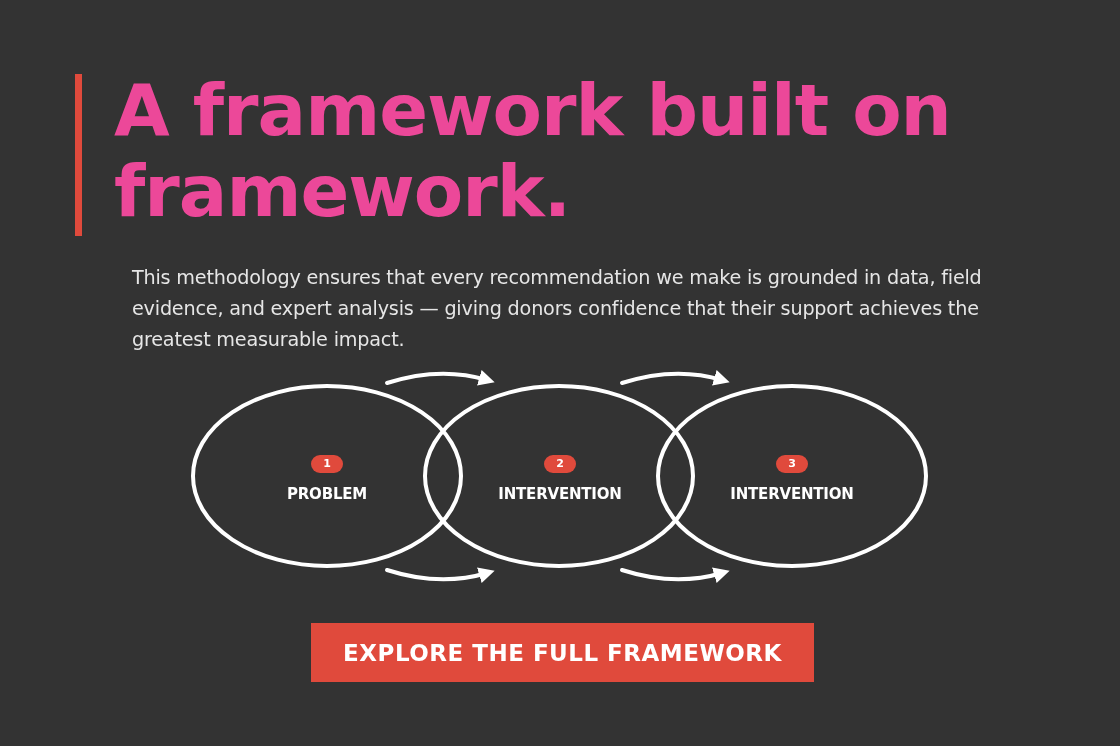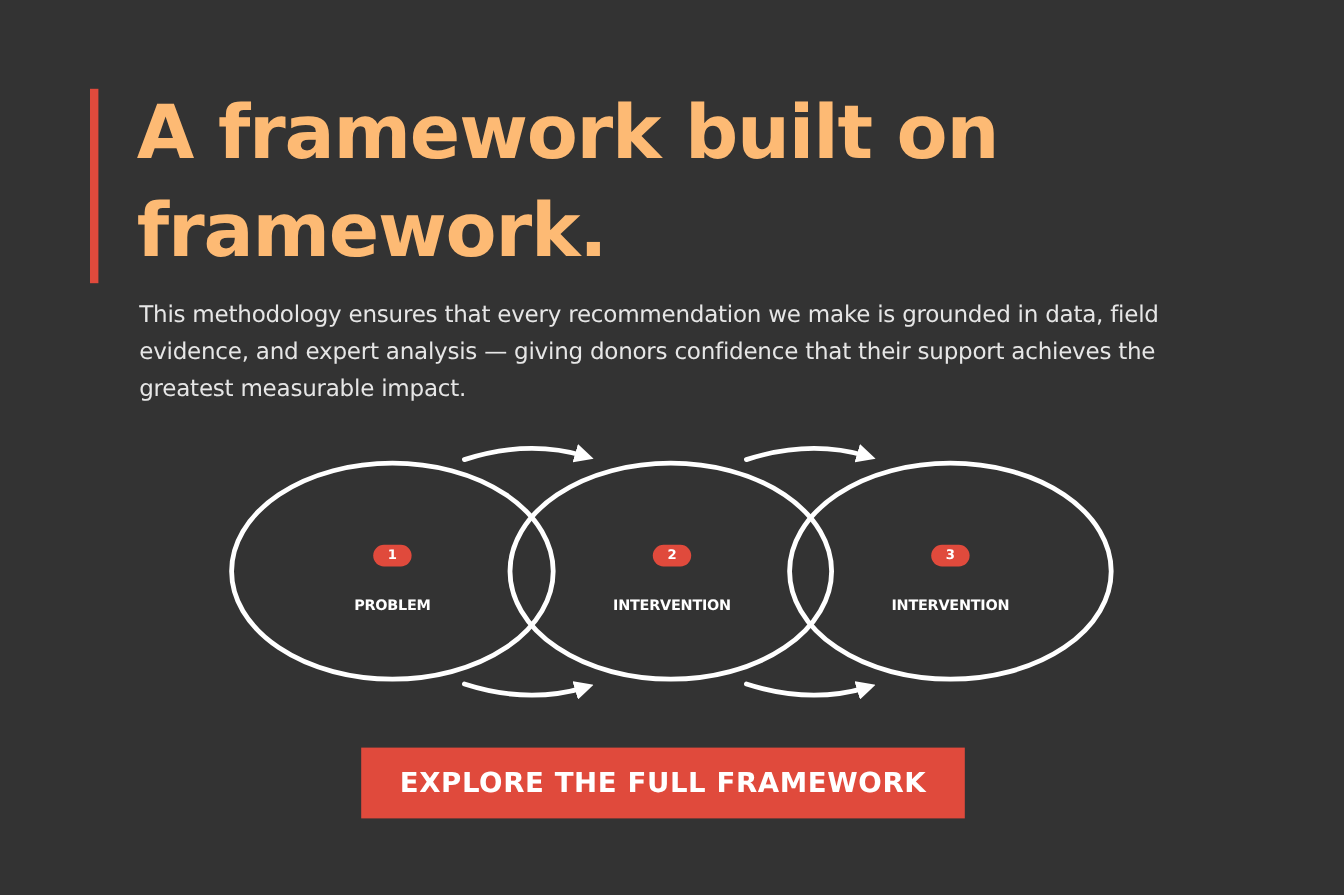--- a/index.html
+++ b/index.html
@@ -10,32 +10,32 @@
     font-family: "Liberation Sans", "DejaVu Sans", sans-serif;
   }
   .accent-bar {
     position: absolute; left: 75px; top: 74px;
     width: 7px; height: 162px;
     background: #e04a3c;
   }
   .title {
     position: absolute; left: 114px; top: 70px;
     margin: 0;
-    color: #fdba74;
+    color: #ec4899;
     font-family: "DejaVu Sans", sans-serif;
     font-weight: bold;
-    font-size: 62px;
+    font-size: 72px;
     line-height: 81px;
     letter-spacing: -1px;
     width: 900px;
   }
   .title span { display: block; white-space: nowrap; }
   .desc {
     position: absolute; left: 116px; top: 246px;
-    width: 900px; margin: 0;
+    width: 900px; margin: 16px;
     color: #e6e6e6;
     font-family: "DejaVu Sans", sans-serif;
     font-size: 19.2px;
     line-height: 31px;
     letter-spacing: -0.2px;
   }
   .diagram { position: absolute; left: 0; top: 0; width: 1120px; height: 746px; }
   .node {
     position: absolute;
     width: 160px; text-align: center;
@@ -44,28 +44,28 @@
     display: inline-block;
     width: 32px; height: 18px; line-height: 18px;
     border-radius: 9px;
     background: #e04a3c;
     color: #ffffff;
     font-family: "DejaVu Sans", sans-serif;
     font-weight: bold; font-size: 11px;
   }
   .node-label {
     display: block;
-    margin-top: 25px;
+    margin-top: 12px;
     color: #ffffff;
     font-family: "DejaVu Sans", sans-serif;
-    font-weight: bold; font-size: 12px;
+    font-weight: bold; font-size: 15px;
     letter-spacing: -0.2px;
   }
   .cta {
-    position: absolute; left: 301px; top: 623px;
+    position: absolute; left: 311px; top: 623px;
     width: 503px; height: 59px;
     background: #e04a3c;
     border: none; padding: 0;
     color: #ffffff;
     font-family: "DejaVu Sans", sans-serif;
     font-weight: bold; font-size: 23px;
     letter-spacing: 0.5px;
     cursor: pointer;
   }
 </style>

